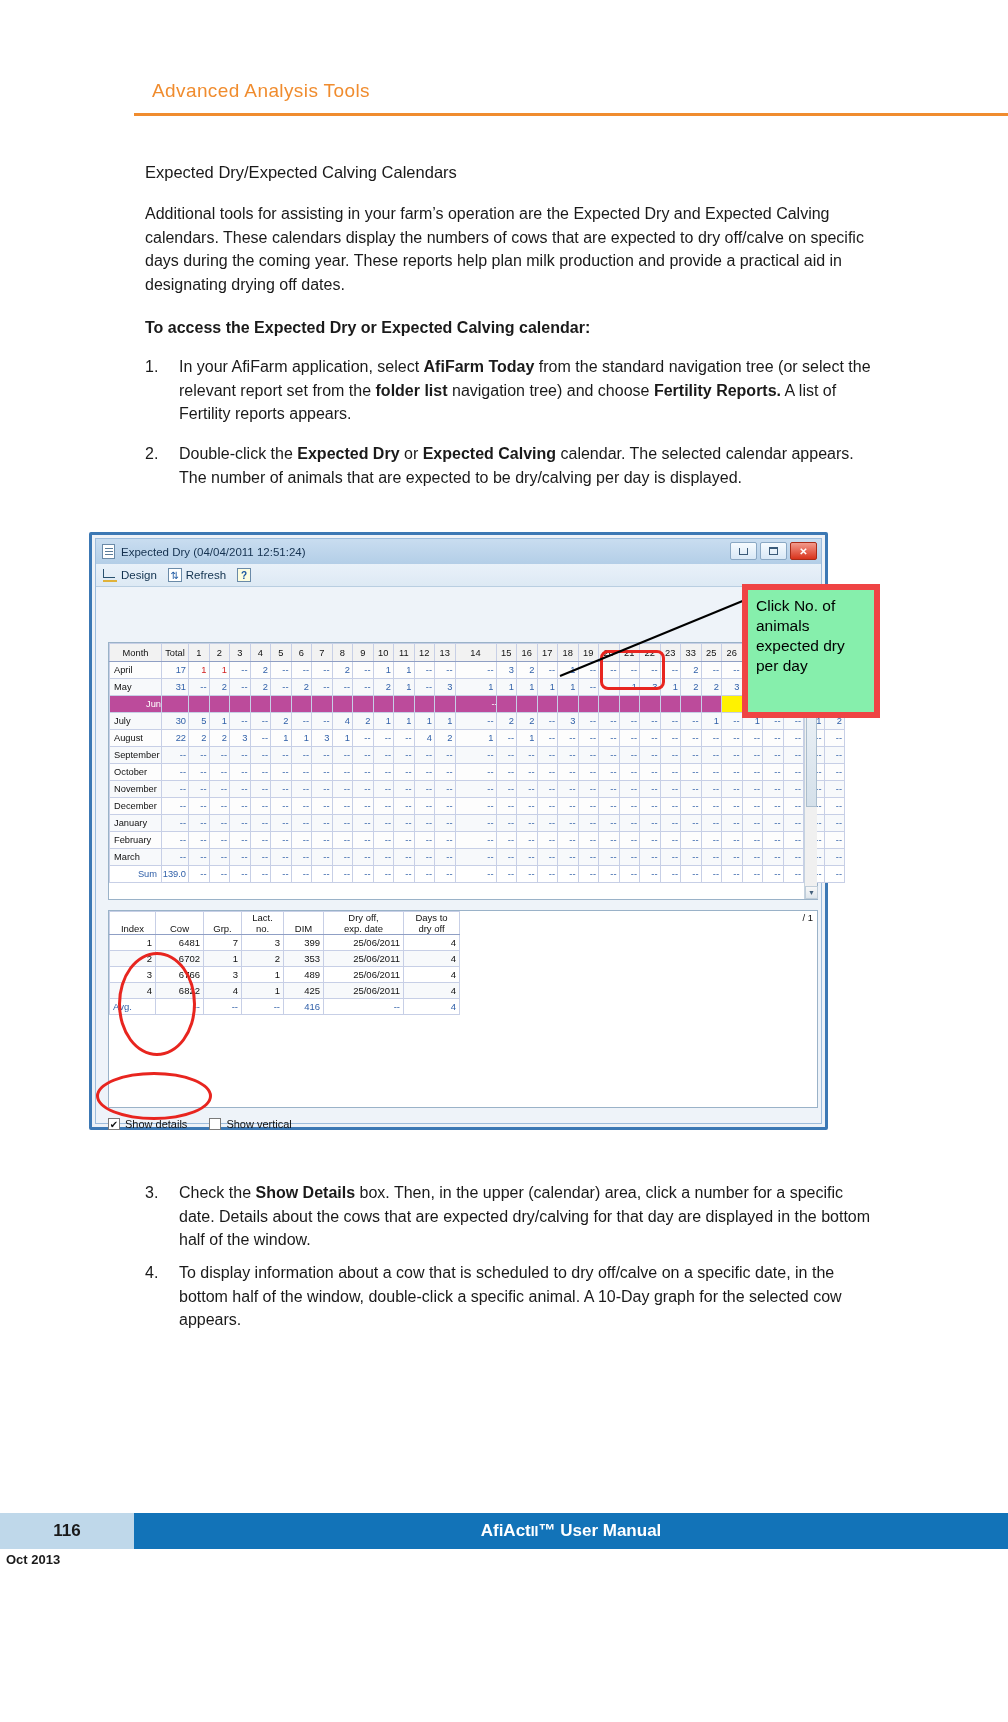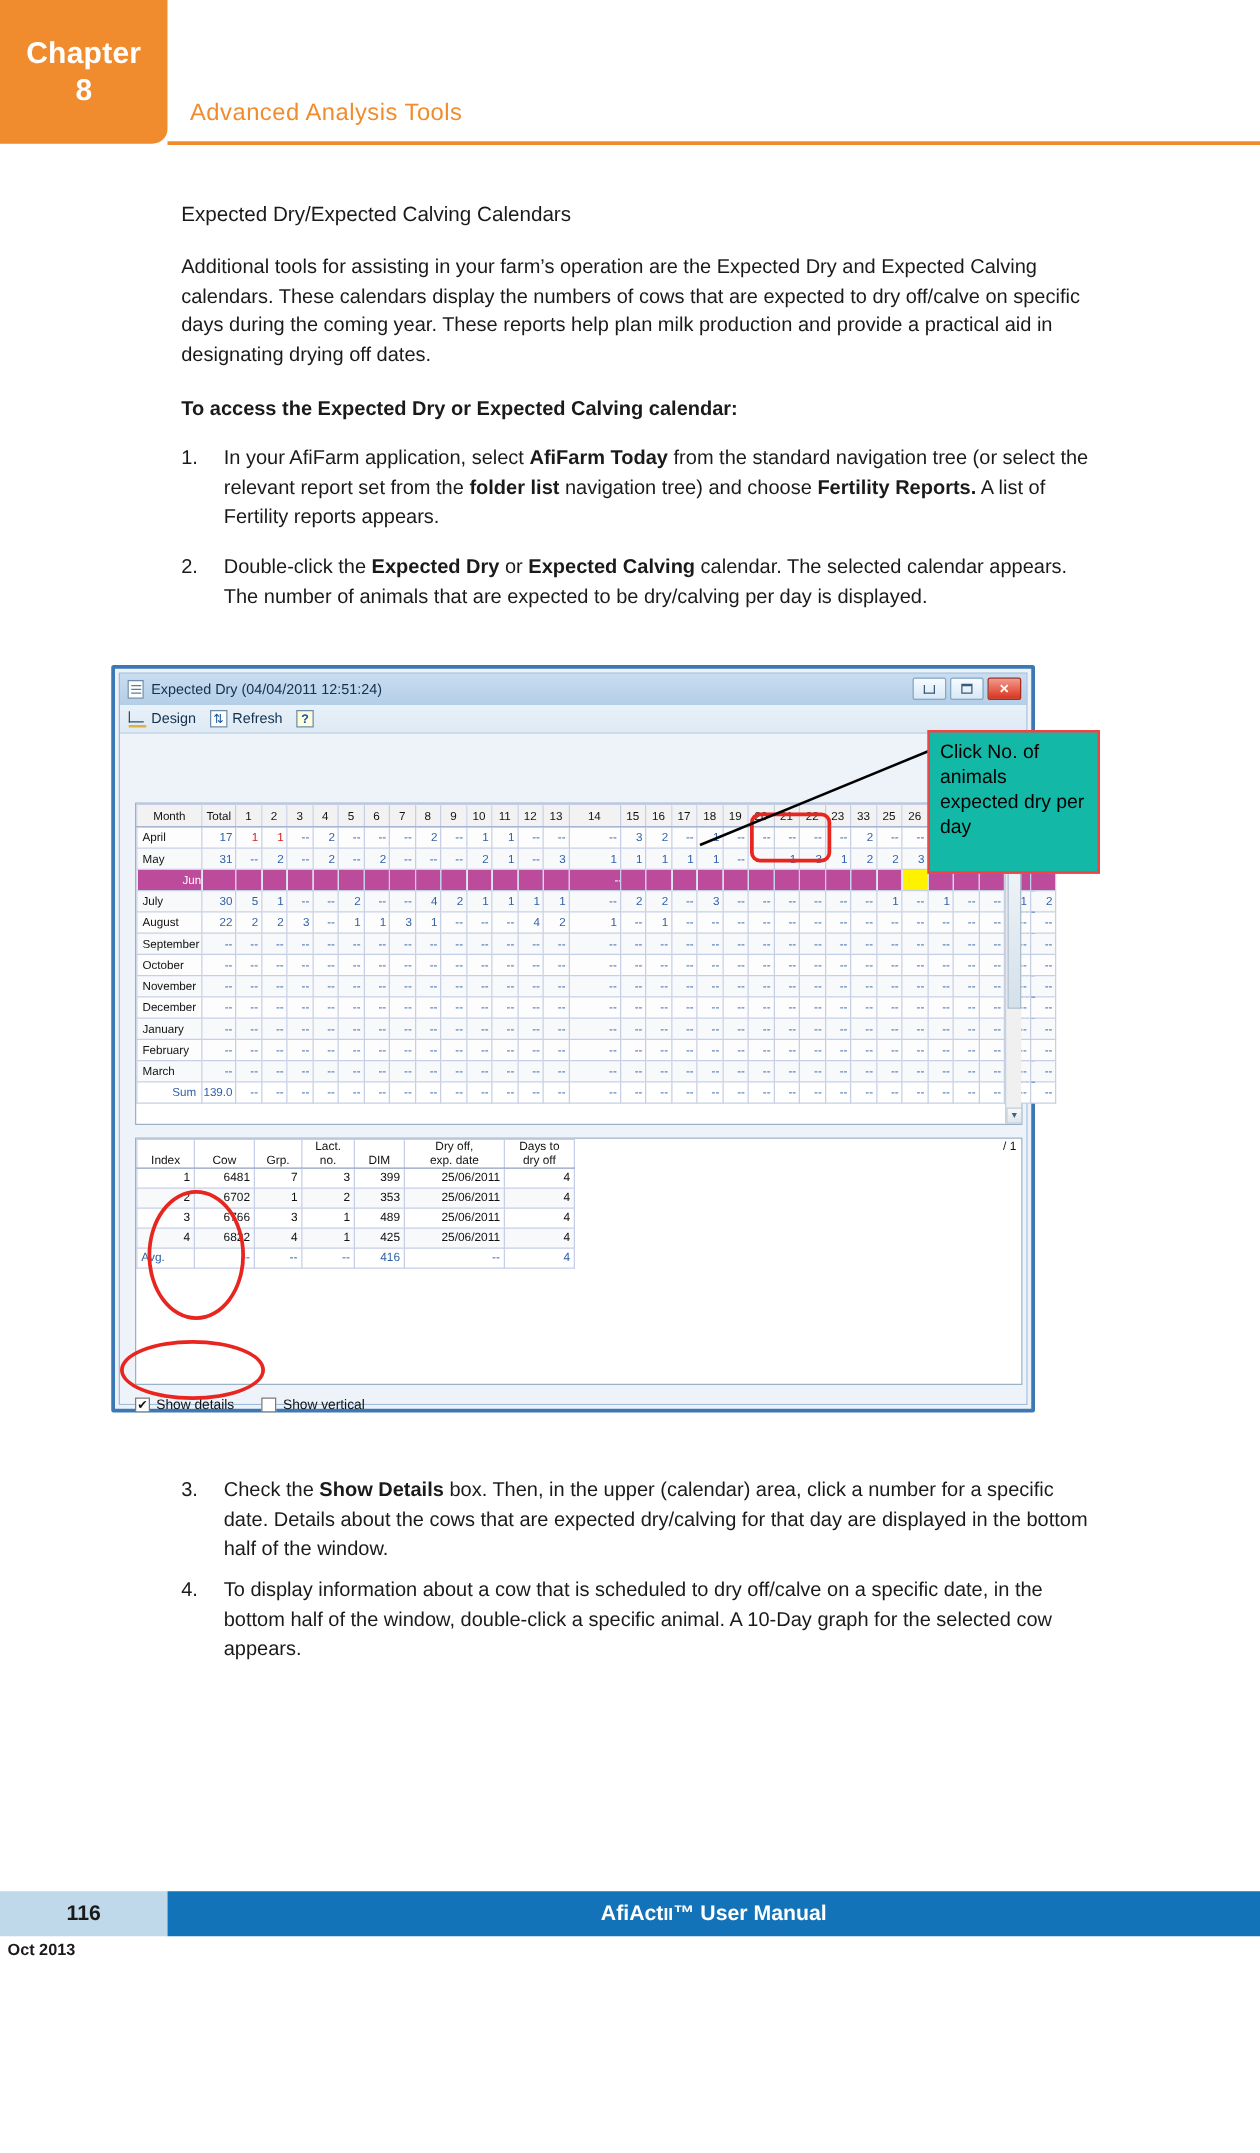--- a/index.html
+++ b/index.html
@@ -140,22 +140,22 @@
   table.cal td.red { color:#d21f1f; }
   table.cal td.hl { background:#FFF200 !important; color:#111 !important; font-weight:bold; }
   table.cal tr.sum td { color:#2f5fa8; background:#ffffff; }
   table.cal tr.sum td.month { color:#2f5fa8; text-align:right; padding-right:4px; }
 
   
   #diag-line { position:absolute; left:555px; top:598px; width:200px; height:80px; pointer-events:none; }
 
   
   #callout {
-    position:absolute; left:742px; top:584px; width:138px; height:115px;
-    background:#14b8a6; border:2px solid #ef4444;
+    position:absolute; left:742px; top:584px; width:138px; height:134px;
+    background:#86efac; border:6px solid #ef4444;
     padding:6px 8px; font-size:15.5px; line-height:20px; color:#000;
   }
 
   
   #red-cal {
     position:absolute; left:600px; top:650px; width:65px; height:40px;
     border:3px solid #E8251F; border-radius:8px;
   }
 
   
@@ -210,24 +210,20 @@
   }
   #footer-date {
     position:absolute; left:6px; top:1552px; font-size:13px; color:#1a1a1a; font-weight:bold;
   }
   .sm { font-size:0.82em; }
 </style>
 </head>
 <body>
 
 <div id="chapter-header">
-  <div id="chapter-tab">
-    <span class="cw">Chapter</span>
-    <span>8</span>
-  </div>
   <div id="chapter-title">Advanced Analysis Tools</div>
   <div id="header-rule"></div>
 </div>
 
 <h3 class="sec">Expected Dry/Expected Calving Calendars</h3>
 <p class="para" style="top:202px;">Additional tools for assisting in your farm’s operation are the Expected Dry and Expected Calving calendars. These calendars display the numbers of cows that are expected to dry off/calve on specific days during the coming year. These reports help plan milk production and provide a practical aid in designating drying off dates.</p>
 <p class="para bold-lead" style="top:316px;">To access the Expected Dry or Expected Calving calendar:</p>
 
 <div class="li" style="left:145px; top:355px; width:726px;">
   <span class="num">1.</span>

